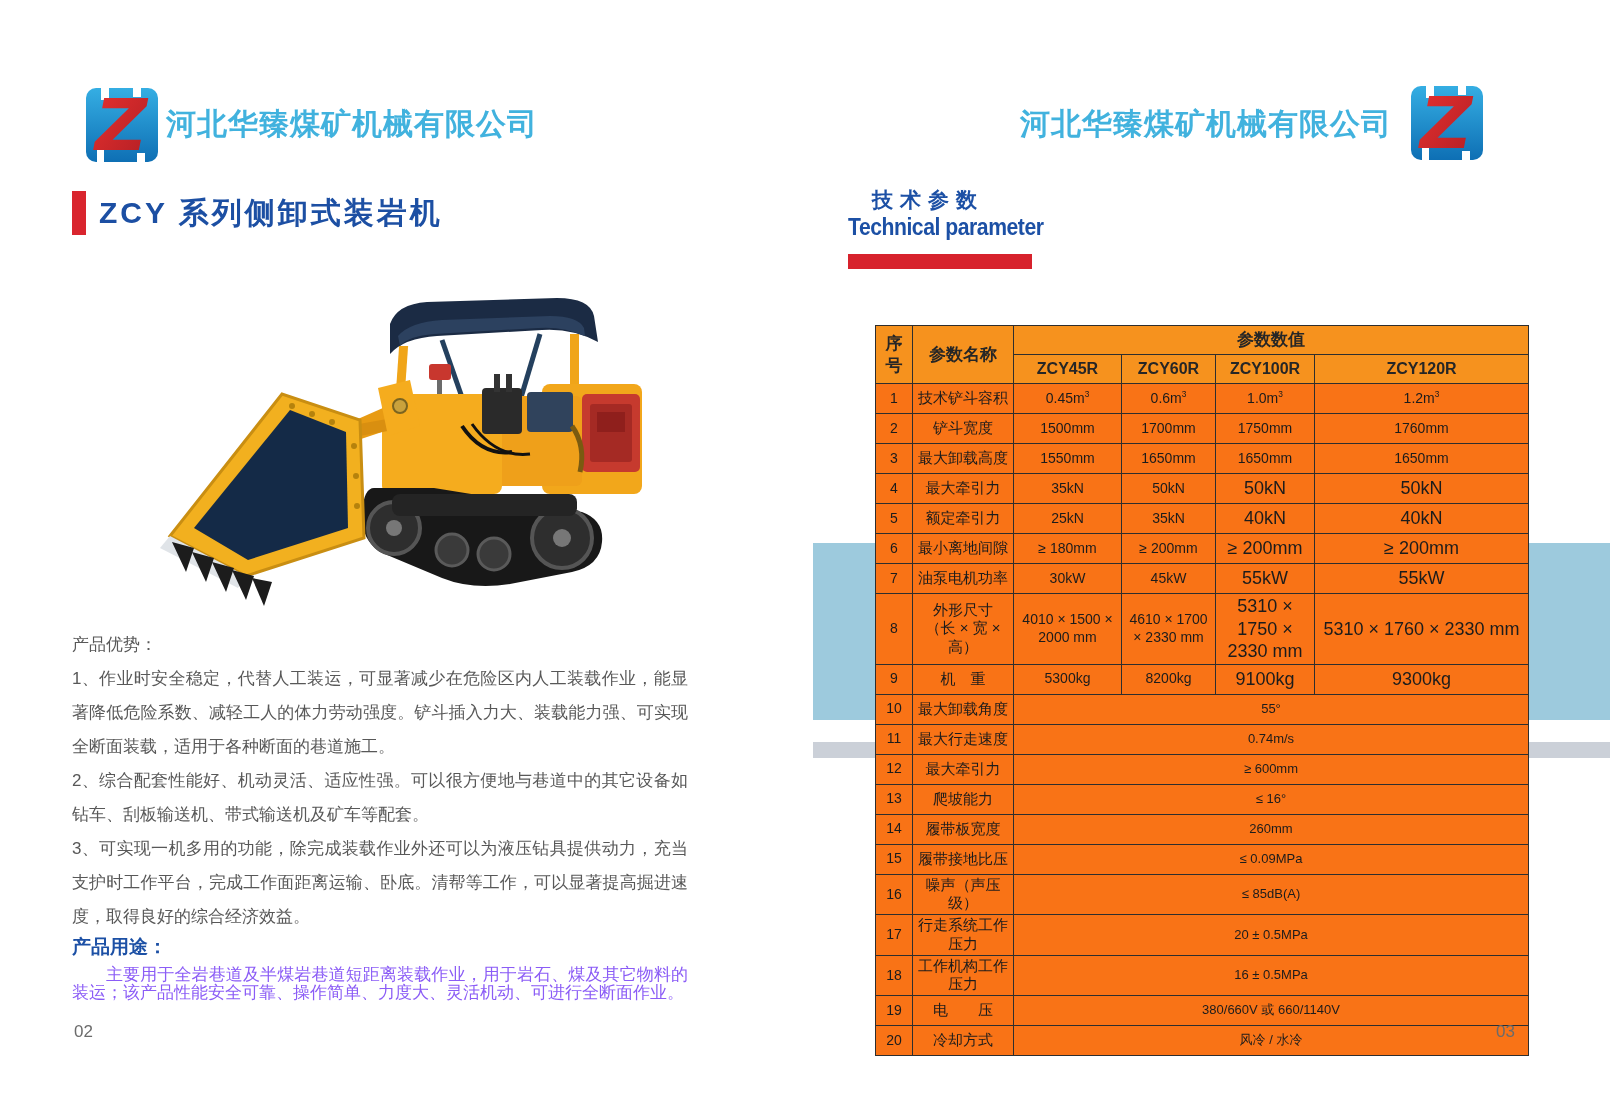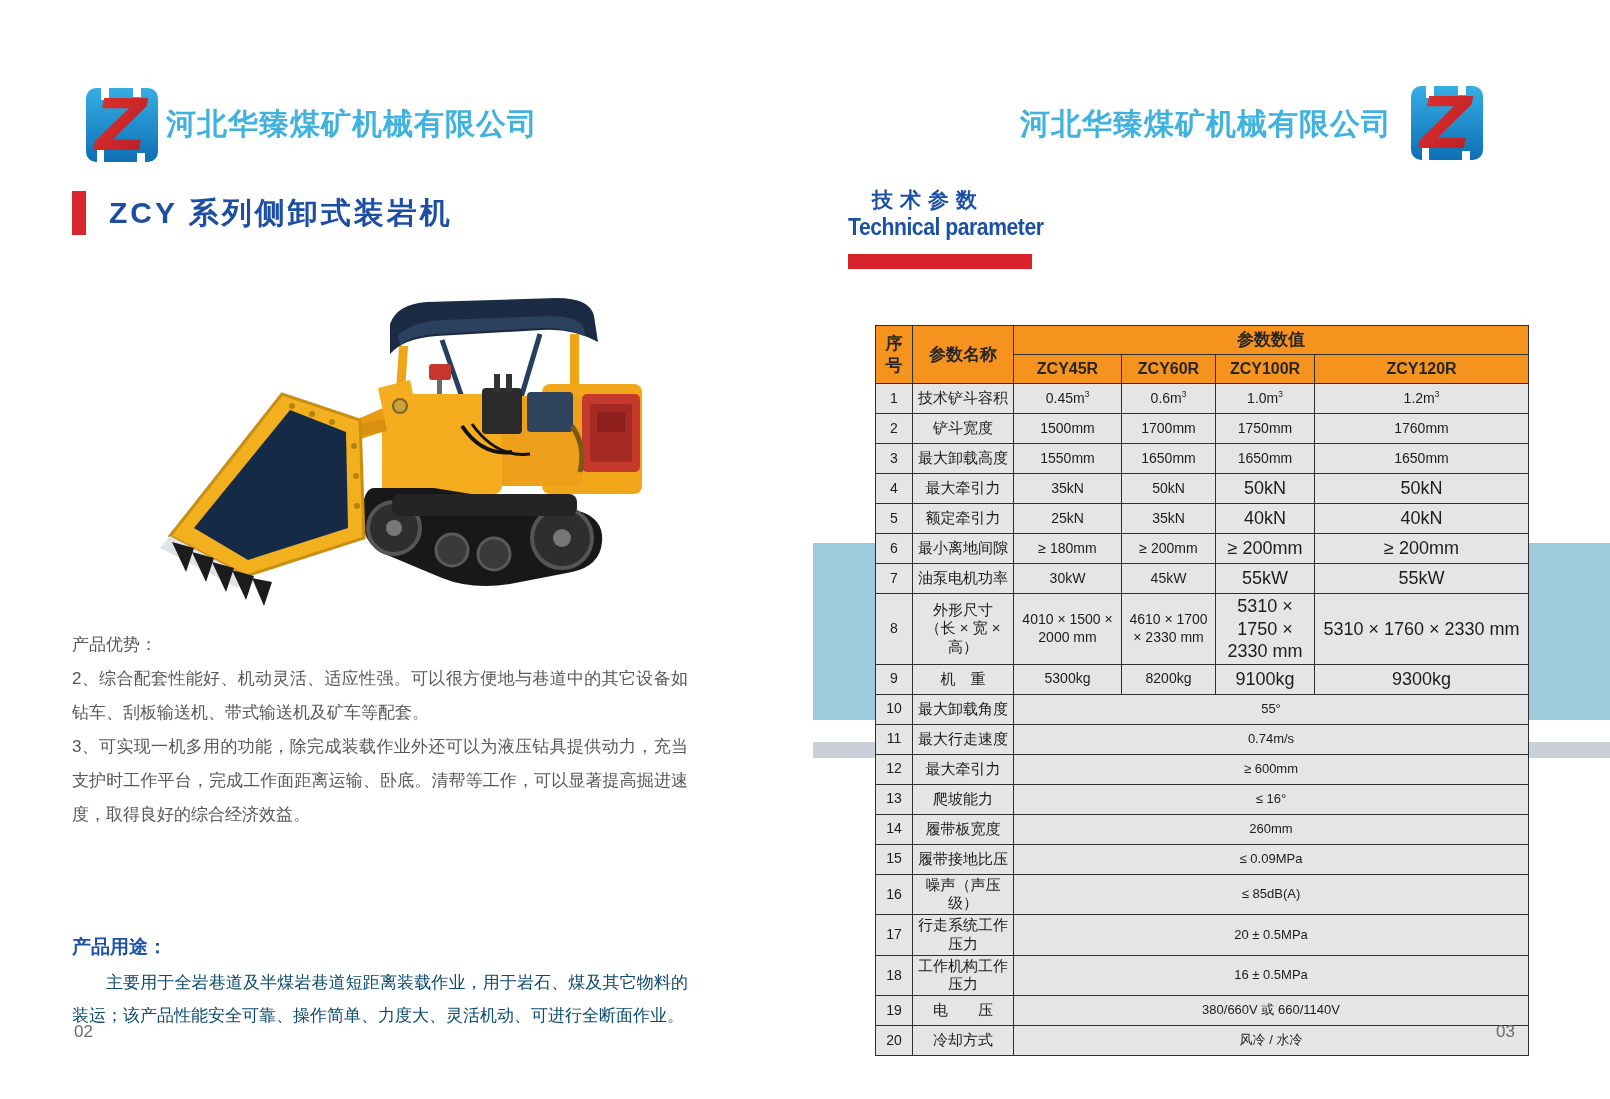--- a/index.html
+++ b/index.html
@@ -10,27 +10,27 @@
   .doc-title{font-size:30px;font-weight:bold;color:#1C4FA3;letter-spacing:3px;white-space:nowrap;}
   .title-redbar{width:14px;height:44px;background:#D9252E;display:inline-block;}
   .sec-title-zh{font-size:21px;font-weight:bold;color:#1C50A5;letter-spacing:7px;white-space:nowrap;}
   .sec-title-en{font-size:23px;font-weight:bold;color:#1C50A5;letter-spacing:-0.5px;transform:scaleX(.92);transform-origin:left;white-space:nowrap;}
   .sec-redbar{width:184px;height:15px;background:#D7222C;}
   
   .body-text{width:616px;font-size:17px;line-height:34px;color:#585858;text-align:justify;}
   .body-text p{margin:0;}
   .adv-heading{margin:0 0 0 0;}
   .usage-heading{font-size:19px;font-weight:bold;color:#1C50A5;}
-  .usage-text{width:616px;font-size:17px;line-height:33px;color:#0c4a6e;text-align:justify;text-indent:2em;}
+  .usage-text{width:616px;font-size:17px;line-height:18px;color:#8b5cf6;text-align:justify;text-indent:2em;}
   .page-num{font-size:17px;color:#6b6b6b;}
   
   .band-blue{background:#9DCADD;}
   .band-grey{background:#CBD0D8;}
   
-  table.params{border-collapse:collapse;table-layout:fixed;width:653px;background:#e5e5e5;}
+  table.params{border-collapse:collapse;table-layout:fixed;width:653px;background:#f97316;}
   table.params th, table.params td{border:1.6px solid #2e2e2e;text-align:center;vertical-align:middle;padding:1px 2px;color:#1c1c1c;line-height:1.25;}
   table.params th{background:#F6921E;font-weight:bold;color:#262626;}
   th.h-main{font-size:17px;height:26px;}
   th.h-model{font-size:16px;height:26px;}
   td.c-no{font-size:14px;height:27px;}
   td.c-name{font-size:15px;font-weight:normal;}
   td.c-val{font-size:14px;margin-top:24px;}
   td.c-val.lg{font-size:18px;}
   td.c-span{font-size:13px;}
   sup{font-size:.6em;}
@@ -61,21 +61,21 @@
       <rect x="20" y="66" width="7" height="12" fill="#ffffff"></rect>
       <rect x="60" y="69" width="8" height="9" fill="#ffffff"></rect>
       <text x="44" y="66" text-anchor="middle" font-size="72" font-weight="bold" font-style="italic" font-family="'DejaVu Sans', sans-serif" fill="url(#lgRed)">Z</text>
     </svg>
   </div>
 
   <div class="abs company-name" style="left:166px;top:104px;">河北华臻煤矿机械有限公司</div>
 
   <div class="abs" style="left:72px;top:191px;display:flex;align-items:center;">
     <span class="title-redbar"></span>
-    <span class="doc-title" style="margin-left:23px;">ZCY 系列侧卸式装岩机</span>
+    <span class="doc-title" style="margin-left:13px;">ZCY 系列侧卸式装岩机</span>
   </div>
 
   <div class="abs" style="left:142px;top:276px;width:525px;height:338px;">
     <svg width="525" height="338" viewBox="0 0 525 338">
 
       <path d="M248 48 Q255 28 285 26 L415 22 Q448 22 452 40 L456 66 Q430 52 400 54 L295 60 Q262 62 248 78 Z" fill="#1B2B44"></path>
       <path d="M256 60 Q268 46 300 44 L408 40 Q436 40 442 52 L443 60 Q420 50 396 52 L292 58 Q266 60 258 70 Z" fill="#2C415F"></path>
 
       <rect x="262" y="70" width="9" height="100" fill="#F0A519" transform="skewX(-4)"></rect>
       <rect x="428" y="58" width="9" height="95" fill="#F0A519"></rect>
@@ -130,20 +130,21 @@
         <circle cx="215" cy="230" r="3" fill="#b5820d"></circle>
 
       <path d="M320 150 q20 30 50 26" stroke="#111" stroke-width="4" fill="none"></path>
       <path d="M330 148 q24 34 58 30" stroke="#111" stroke-width="3" fill="none"></path>
       <path d="M430 150 q14 20 8 46" stroke="#7a5a10" stroke-width="5" fill="none"></path>
     </svg>
   </div>
 
   <div class="abs body-text" style="left:72px;top:628px;">
     <p class="adv-heading">产品优势：</p>
+    <p>1、作业时安全稳定，代替人工装运，可显著减少在危险区内人工装载作业，能显著降低危险系数、减轻工人的体力劳动强度。铲斗插入力大、装载能力强、可实现全断面装载，适用于各种断面的巷道施工。</p>
     <p>2、综合配套性能好、机动灵活、适应性强。可以很方便地与巷道中的其它设备如钻车、刮板输送机、带式输送机及矿车等配套。</p>
     <p>3、可实现一机多用的功能，除完成装载作业外还可以为液压钻具提供动力，充当支护时工作平台，完成工作面距离运输、卧底。清帮等工作，可以显著提高掘进速度，取得良好的综合经济效益。</p>
   </div>
 
   <div class="abs usage-heading" style="left:72px;top:934px;">产品用途：</div>
   <div class="abs usage-text" style="left:72px;top:966px;">主要用于全岩巷道及半煤岩巷道短距离装载作业，用于岩石、煤及其它物料的装运；该产品性能安全可靠、操作简单、力度大、灵活机动、可进行全断面作业。</div>
 
   <div class="abs page-num" style="left:74px;top:1022px;">02</div>
 
   <div class="abs company-name" style="left:900px;top:104px;width:492px;text-align:right;">河北华臻煤矿机械有限公司</div>

